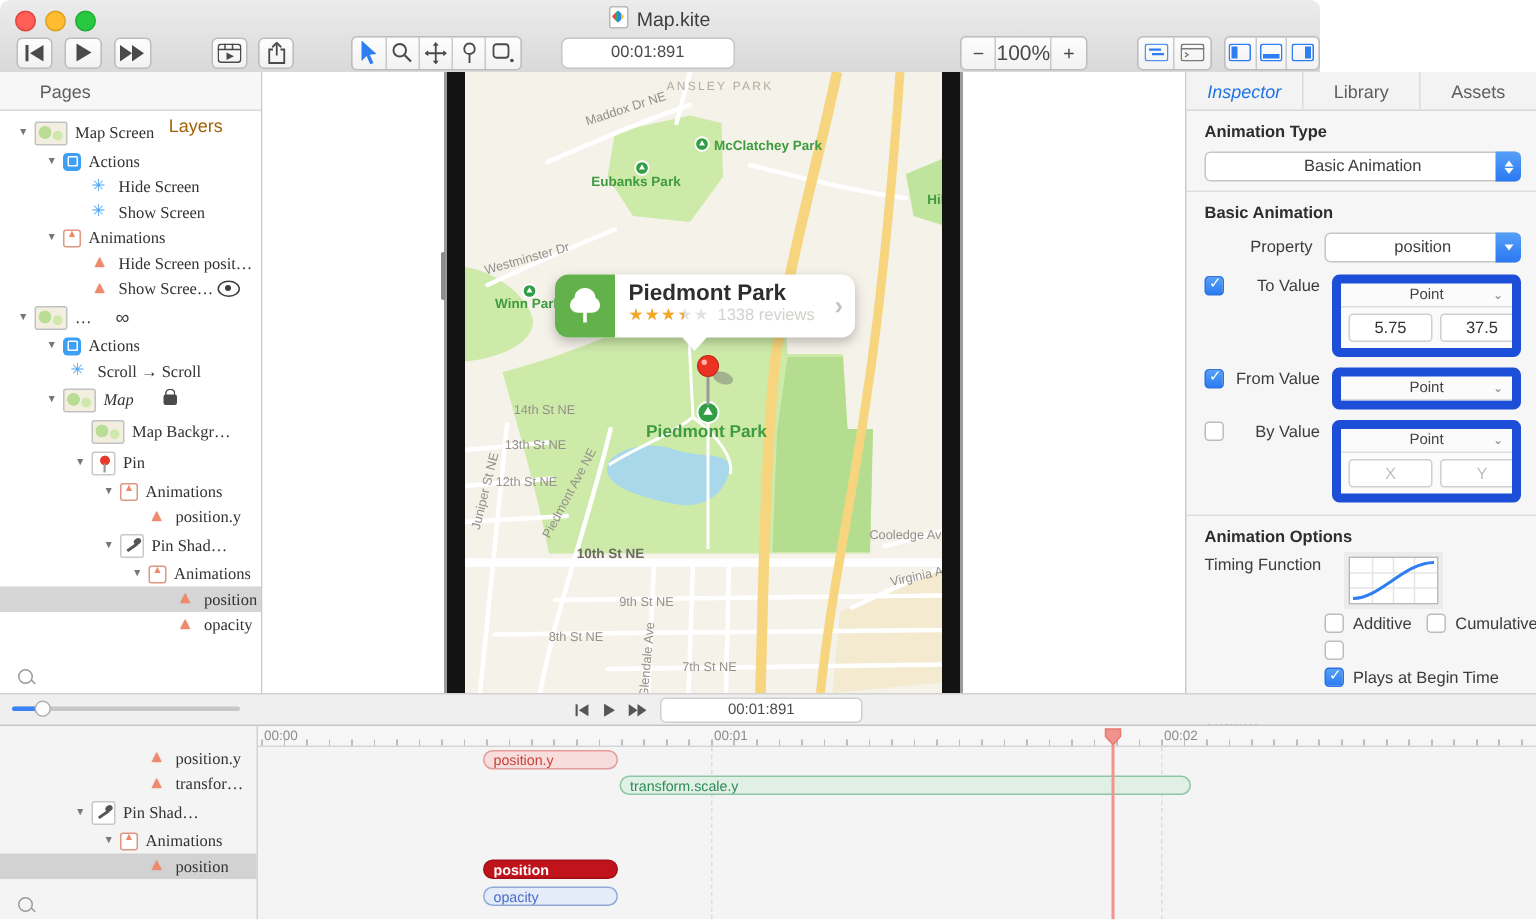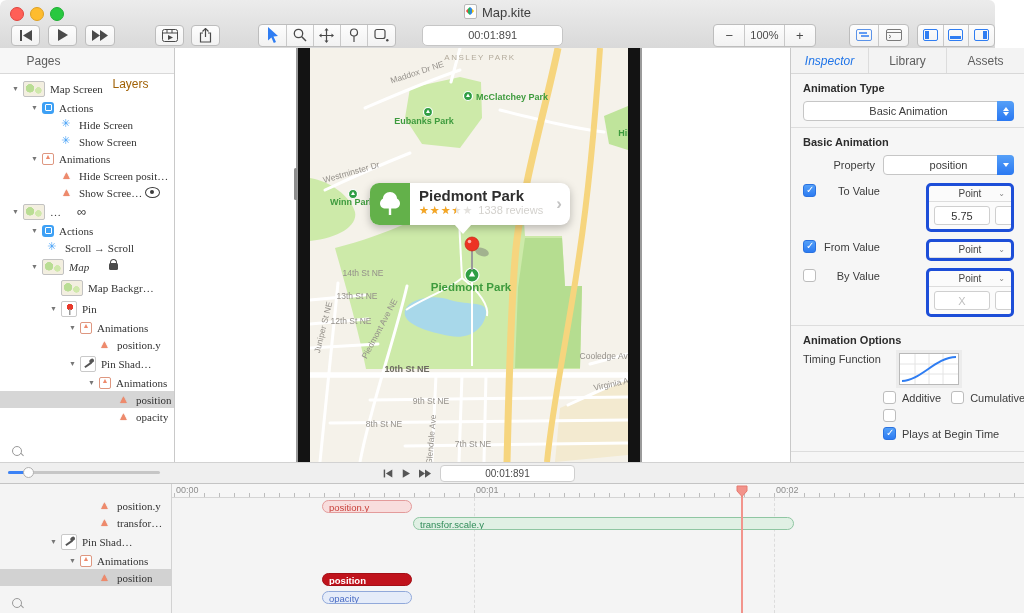--- a/index.html
+++ b/index.html
@@ -1,41 +1,41 @@
 <!DOCTYPE html>
 <html><head>
 <meta charset="utf-8">
 <style>
   html,body{margin:0;padding:0;width:1024px;height:613px;overflow:hidden;
     font-family:"Liberation Sans","DejaVu Sans",sans-serif;background:#fff;
     -webkit-font-smoothing:antialiased;}
   .window{position:relative;width:1024px;height:613px;background:#fff;border-radius:6px 6px 0 0;overflow:hidden;}
 
   
-  .chrome{position:absolute;left:0;top:0;width:995px;height:48px;
+  .chrome{position:absolute;left:0;top:0;width:880px;height:48px;
     background:linear-gradient(#ececec,#d9d9d9);border-bottom:1px solid #b4b4b4;border-radius:6px 6px 0 0;}
   .titlebar{position:relative;height:22px;}
   .tl{position:absolute;top:7px;width:12px;height:12px;border-radius:50%;}
   .tl.red{left:10px;background:#ff5f57;border:.5px solid #e0443e;}
   .tl.yellow{left:30px;background:#febc2e;border:.5px solid #dea123;}
   .tl.green{left:50px;background:#28c840;border:.5px solid #1faf34;}
   .title{position:absolute;top:4px;left:0;right:0;text-align:center;font-size:13px;color:#3e3e3e;}
   .doc-ic{display:inline-block;width:11px;height:13px;background:#fdfdfd;border:1px solid #b9b9b9;border-radius:2px;
     vertical-align:-2px;margin-right:5px;position:relative;}
   .doc-ic::after{content:"";position:absolute;left:2px;top:3px;width:6px;height:6px;
     background:linear-gradient(45deg,#e74c3c 25%,#27ae60 25% 50%,#2e86de 50% 75%,#f1c40f 75%);transform:rotate(45deg);border-radius:1px;}
   .toolbar{position:absolute;top:22px;left:0;right:0;height:26px;display:flex;align-items:center;}
   .tb-btn{height:21px;background:linear-gradient(#fdfdfd,#f2f2f2);border:1px solid #bdbdbd;border-radius:4px;
     display:flex;align-items:center;justify-content:center;box-sizing:border-box;}
   .seg{display:flex;height:21px;border:1px solid #bdbdbd;border-radius:4px;overflow:hidden;background:linear-gradient(#fdfdfd,#f2f2f2);}
   .seg>div{display:flex;align-items:center;justify-content:center;border-right:1px solid #c9c9c9;box-sizing:border-box;}
   .seg>div:last-child{border-right:none;}
   .time-field{height:19px;background:#fff;border:1px solid #c6c6c6;border-radius:5px;
     display:flex;align-items:center;justify-content:center;font-size:11px;color:#4a4a4a;}
-  .zoom-label{font-size:11px;color:#4a4a4a;}
+  .zoom-label{font-size:14px;color:#4a4a4a;}
   svg.icn{display:block;}
 
   
   .main{position:absolute;top:48px;left:0;width:1024px;height:415px;display:flex;}
   
   .sidebar{width:175px;box-sizing:border-box;border-right:1px solid #c9c9c9;background:#fff;display:flex;flex-direction:column;height:414px;}
   .side-tabs{display:flex;height:25px;border-bottom:1px solid #d9d9d9;background:#f7f7f7;flex-shrink:0;}
   .side-tab{flex:1;display:flex;align-items:center;justify-content:center;font-size:12px;color:#5e5e5e;}
   .side-tab.active{color:#a16207;margin-top:36px;}
   .tree{flex:1;overflow:hidden;padding-top:4px;}
@@ -112,21 +112,21 @@
   .cap .up{width:0;height:0;border-left:3px solid transparent;border-right:3px solid transparent;border-bottom:4px solid #fff;}
   .cap .dn{width:0;height:0;border-left:3px solid transparent;border-right:3px solid transparent;border-top:4px solid #fff;}
   .prop-row{display:flex;align-items:center;margin:4px 0 8px 0;}
   .flabel{width:72px;text-align:right;margin-right:8px;flex-shrink:0;}
   .vrow{display:flex;align-items:flex-start;margin-bottom:7px;}
   .cb{width:13px;height:13px;border-radius:3px;box-sizing:border-box;border:1px solid #bdbdbd;background:#fff;
     margin-right:6px;flex-shrink:0;position:relative;margin-top:1px;}
   .cb[data-checked="true"]{background:linear-gradient(#54a0f8,#2c7bf2);border-color:#2a72e0;}
   .cb[data-checked="true"]::after{content:"✓";position:absolute;left:2px;top:-1px;color:#fff;font-size:10px;font-weight:bold;}
   .vlabel{width:58px;text-align:right;margin-right:8px;margin-top:2px;}
-  .point-group{flex:1;border:3px solid #1d4ed8;border-radius:5px;background:#fbfbfb;overflow:hidden;margin-left:38px;}
+  .point-group{flex:1;border:6px solid #1d4ed8;border-radius:5px;background:#fbfbfb;overflow:hidden;}
   .pg-head{height:15px;display:flex;align-items:center;justify-content:center;font-size:10px;color:#444;
     border-bottom:1px solid #ddd;position:relative;}
   .pg-head .chv{position:absolute;right:6px;color:#888;font-size:8px;}
   .pg-fields{display:flex;gap:5px;padding:4px 5px;}
   .pg-fields input{flex:1;width:50px;height:15px;border:1px solid #cfcfcf;border-radius:3px;text-align:center;
     font-size:11px;color:#333;font-family:inherit;background:#fff;}
   .pg-fields input.dim{color:#c0c0c0;}
   .opt-row{display:flex;align-items:center;margin:0 0 5px 80px;font-size:11px;}
   .opt-row .cb{margin-top:0;}
   .tf-row{display:flex;align-items:flex-start;}
@@ -685,21 +685,21 @@
           <span class="disc"></span>
           <span class="ic ic-animation"></span>
           <span class="lbl">position</span>
         </div>
         <div class="tl-search">
           <div class="mag"></div>
         </div>
       </div>
     <div id="bars-layer">
         <div class="bar pink" style="left: 322px; width: 90px; top: 16px;">position.y</div>
-        <div class="bar green" style="left: 413px; width: 381px; top: 33px;">transfor.scale.y</div>
+        <div class="bar green" style="left: 413px; width: 381px; top: 33px;">transform.scale.y</div>
         <div class="bar red" style="left: 322px; width: 90px; top: 89px;">position</div>
         <div class="bar blue" style="left: 322px; width: 90px; top: 107px;">opacity</div>
       </div>
     <div class="playhead-line" style="left: 741px;"></div>
     <svg class="playhead-head" width="12" height="12" viewBox="0 0 12 12" style="left: 735.5px;">
         <path d="M1,1 H11 V6 L6,11.5 L1,6 Z" fill="#f2938b" stroke="#e67a70"></path>
       </svg>
   </div>
 
 </div>

